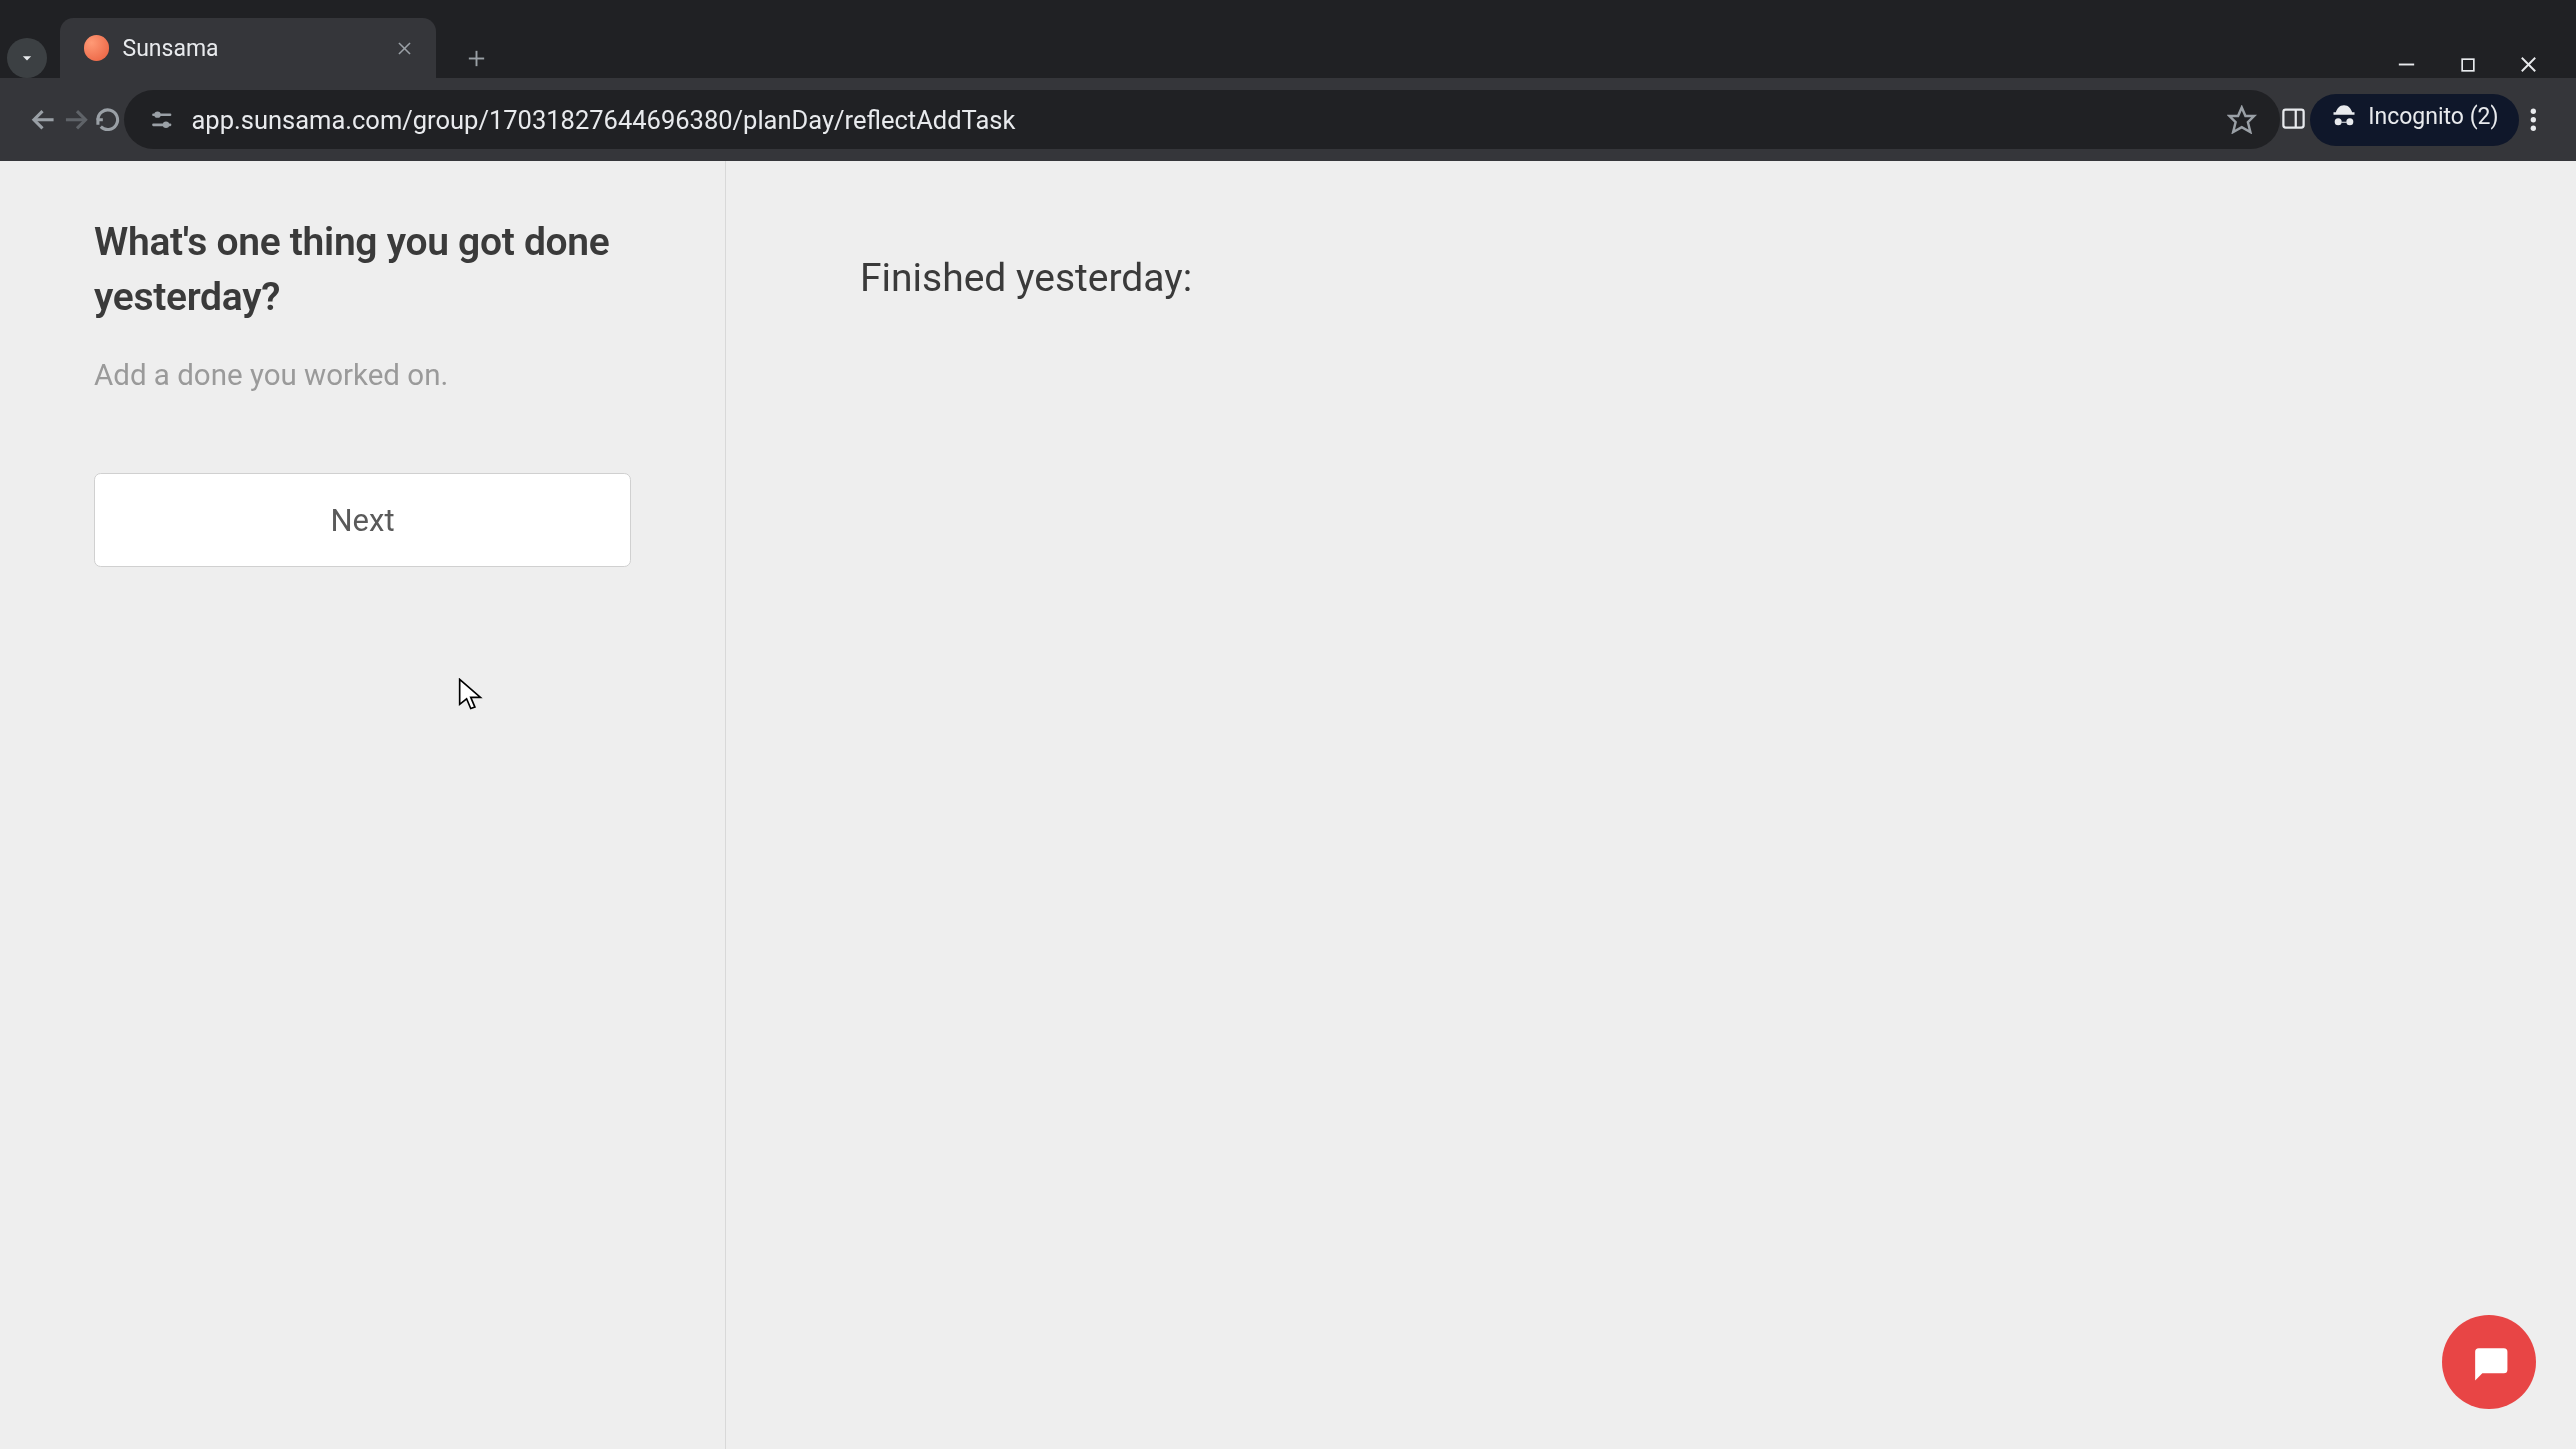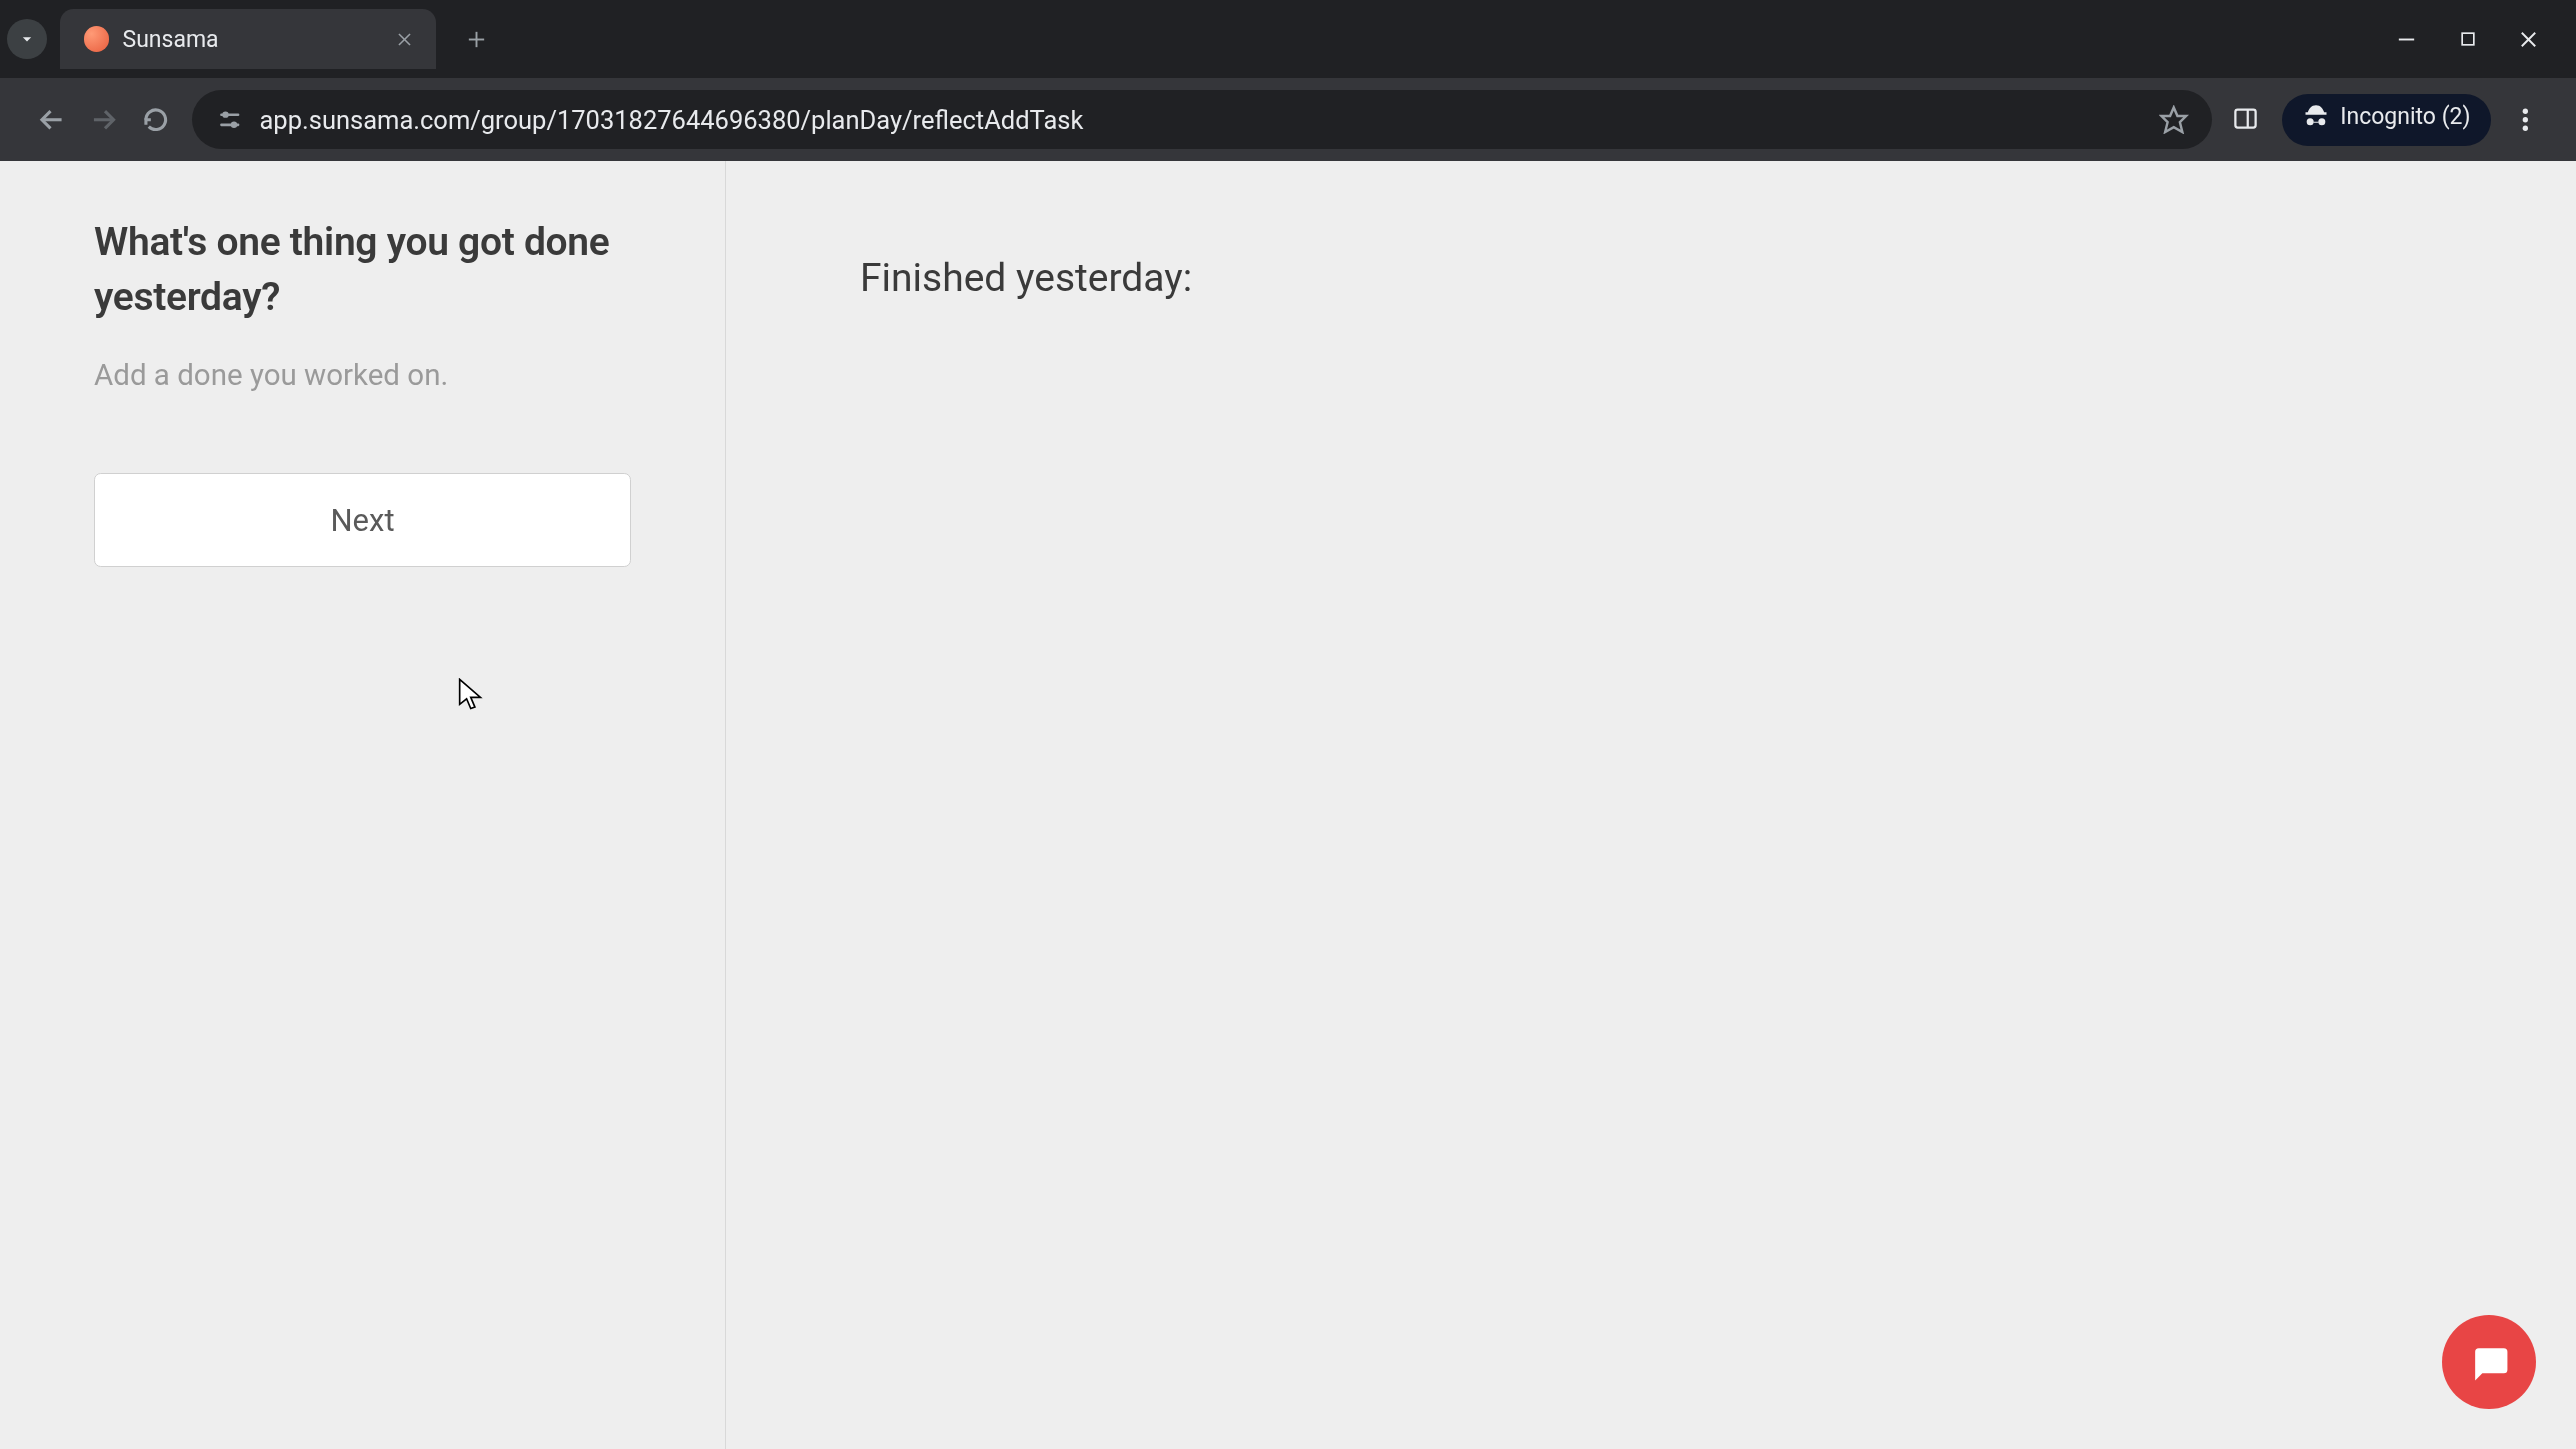--- a/index.html
+++ b/index.html
@@ -15,21 +15,21 @@
       overflow: hidden;
     }
     
     
     .browser-chrome {
       background: #202124;
     }
     
     .tab-bar {
       display: flex;
-      align-items: center;
+      align-items: flex-end;
       height: 78px;
       padding-left: 6.7px;
     }
     
     .tab-dropdown {
       width: 40px;
       height: 40px;
       background: #3c4043;
       border-radius: 50%;
       display: flex;
@@ -117,22 +117,21 @@
     .window-control svg {
       stroke: #e8eaed;
       stroke-width: 2;
       fill: none;
     }
     
     .address-bar-row {
       display: flex;
       align-items: center;
       height: 83px;
-      padding: 0 36px;
-      gap: 20px;
+      padding: 0 28px;
       background: #35363a;
     }
     
     .nav-button {
       width: 32px;
       height: 32px;
       display: flex;
       align-items: center;
       justify-content: center;
     }

